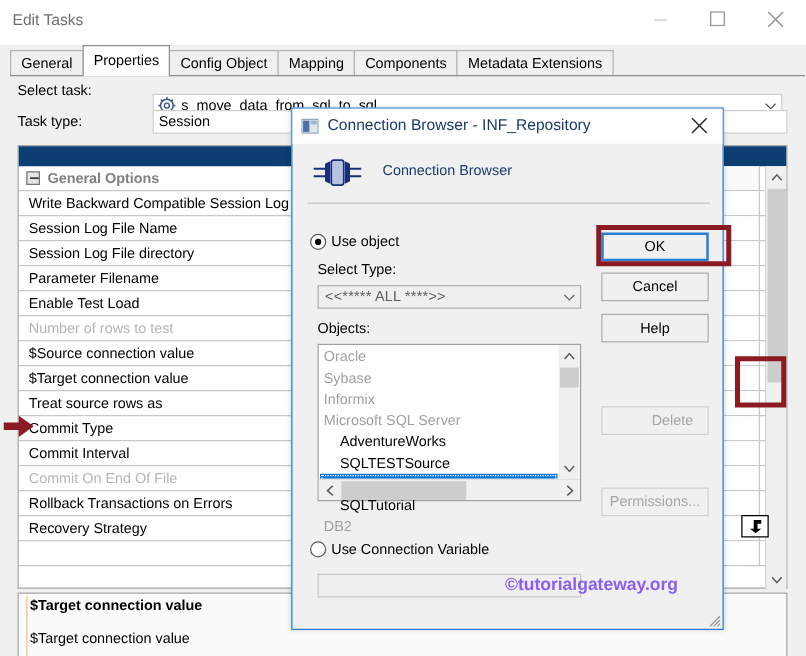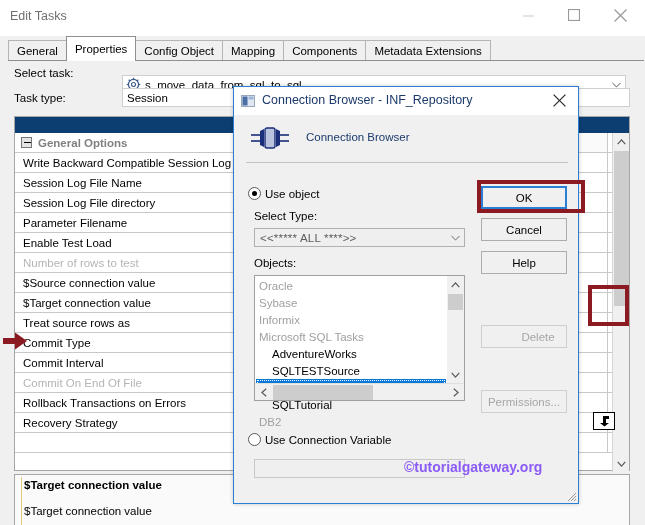--- a/index.html
+++ b/index.html
@@ -502,21 +502,21 @@
         </svg>
     </div>
 
     <div class="rlbl" style="left:20px; top:170px;">Objects:</div>
 
     <div class="listbox" style="top:188px;">
       <div class="lb-items">
         <div class="lbi gray">Oracle</div>
         <div class="lbi gray">Sybase</div>
         <div class="lbi gray">Informix</div>
-        <div class="lbi gray">Microsoft SQL Tasks</div>
+        <div class="lbi gray">Microsoft SQL Server</div>
         <div class="lbi indent">AdventureWorks</div>
         <div class="lbi indent">SQLTESTSource</div>
         <div class="lbi indent sel">SQLTESTTarget</div>
         <div class="lbi indent">SQLTutorial</div>
         <div class="lbi gray">DB2</div>
       </div>
       <div class="lb-vsb">
         <div class="gsb-arrow gsb-up sbar">
           <svg width="9" height="6" viewBox="0 0 9 6">
               <polyline points="0.7,5.2 4.5,0.9 8.3,5.2" fill="none" stroke="#5a5a5a" stroke-width="1.2"></polyline>

